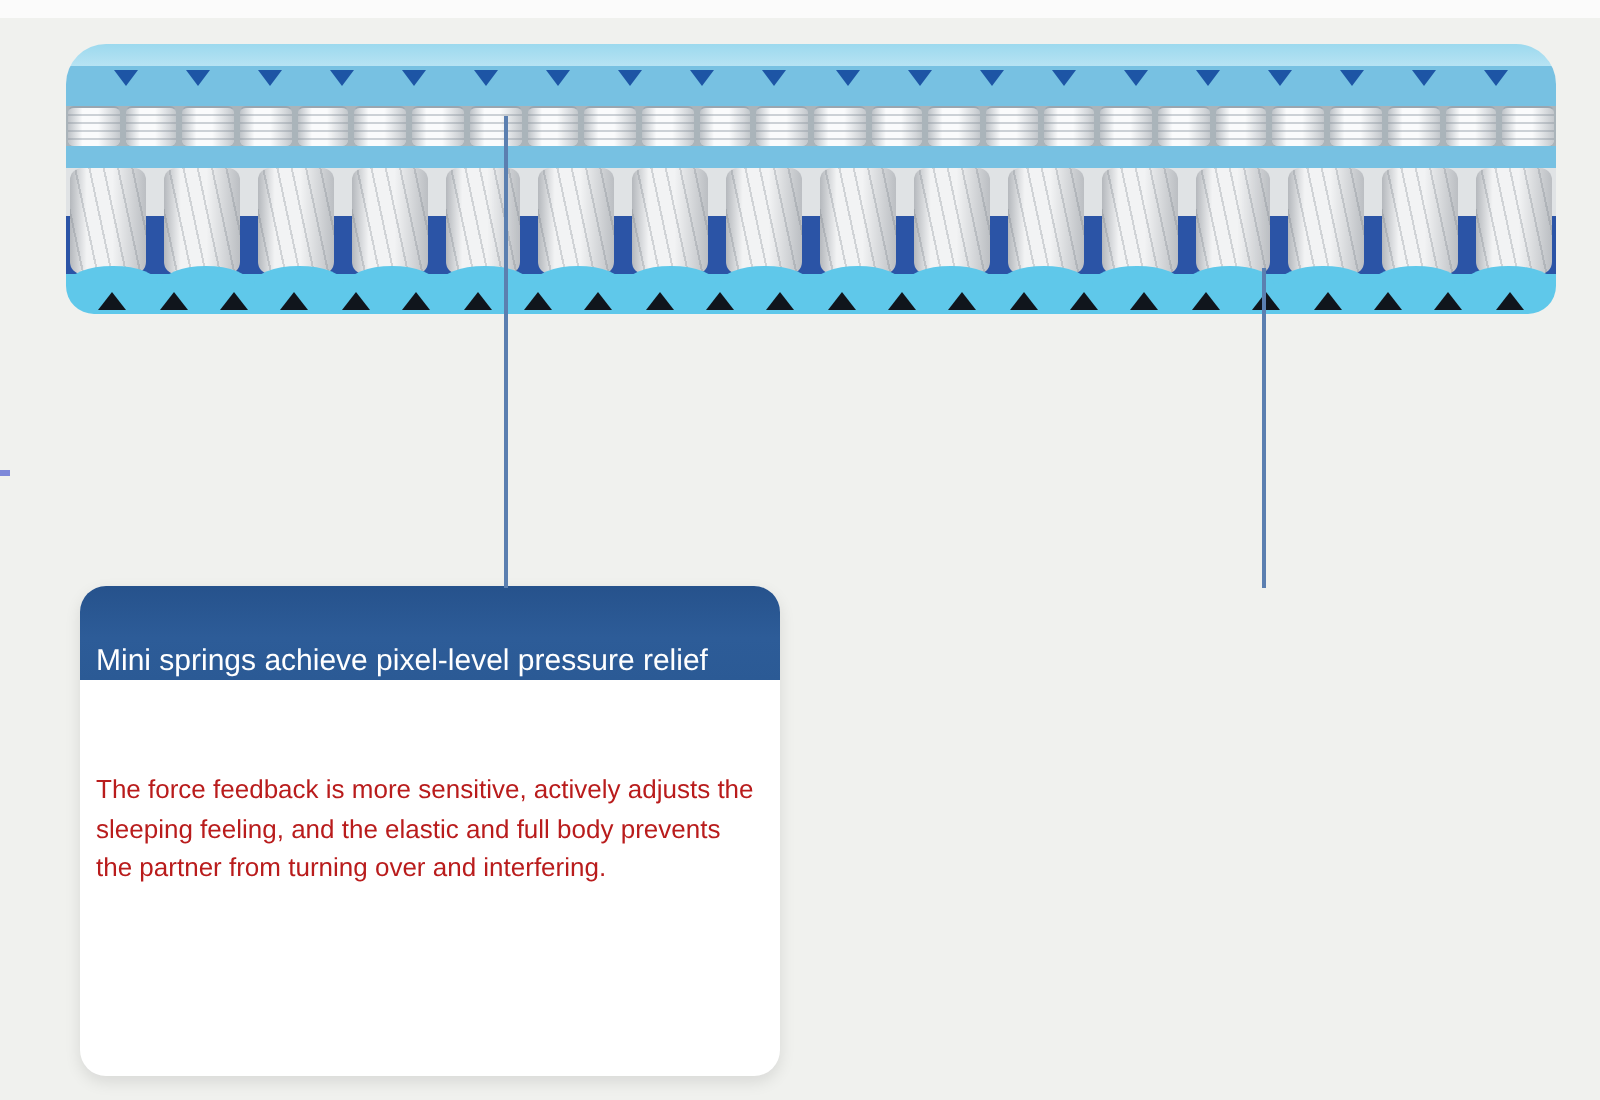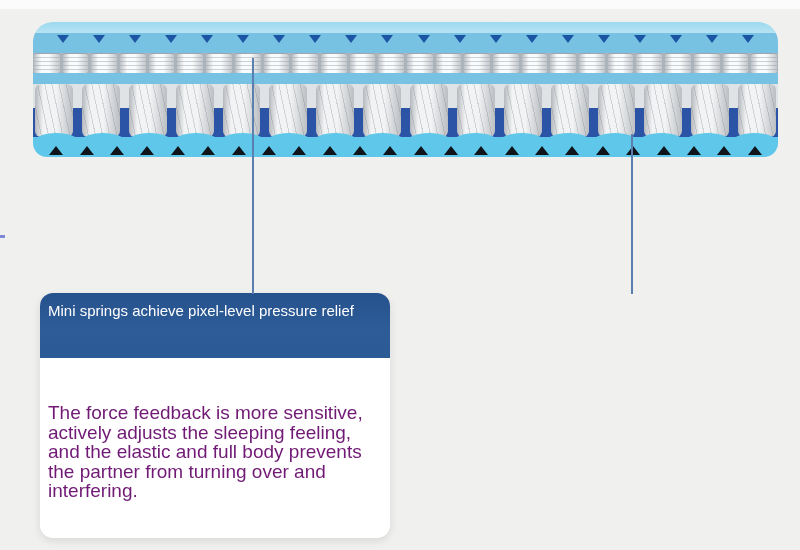--- a/index.html
+++ b/index.html
@@ -135,39 +135,39 @@
     height: 245px;
     background: #ffffff;
     border-radius: 13px;
     box-shadow: 0 3px 8px rgba(0,0,0,0.10);
     z-index: 4;
     box-sizing: border-box;
   }
   .callout.left  { left: 40px;  }
   .callout.right { left: 413px; }
   .callout-header {
-    height: 65px;
+    height: 47px;
     border-radius: 13px 13px 0 0;
     background: linear-gradient(180deg, #26528c 0%, var(--header-blue) 55%, #2b5a95 100%);
     display: flex;
-    align-items: flex-start;
+    align-items: flex-end;
     padding: 10px 9px 0 8px;
     box-sizing: border-box;
   }
   .callout-title {
     color: #ffffff;
     font-size: 15px;
     line-height: 1.12;
     letter-spacing: 0;
   }
   .callout.left .callout-title { white-space: nowrap; }
   .callout-body {
     padding: 45px 9px 0 8px;
-    color: #701a75;
-    font-size: 19px;
+    color: #b91c1c;
+    font-size: 13px;
     line-height: 19.5px;
   }
 
   .edge-artifact {
     position: absolute;
     left: 0; top: 235px;
     width: 5px; height: 3px;
     background: #7d88d9;
     z-index: 2;
   }

